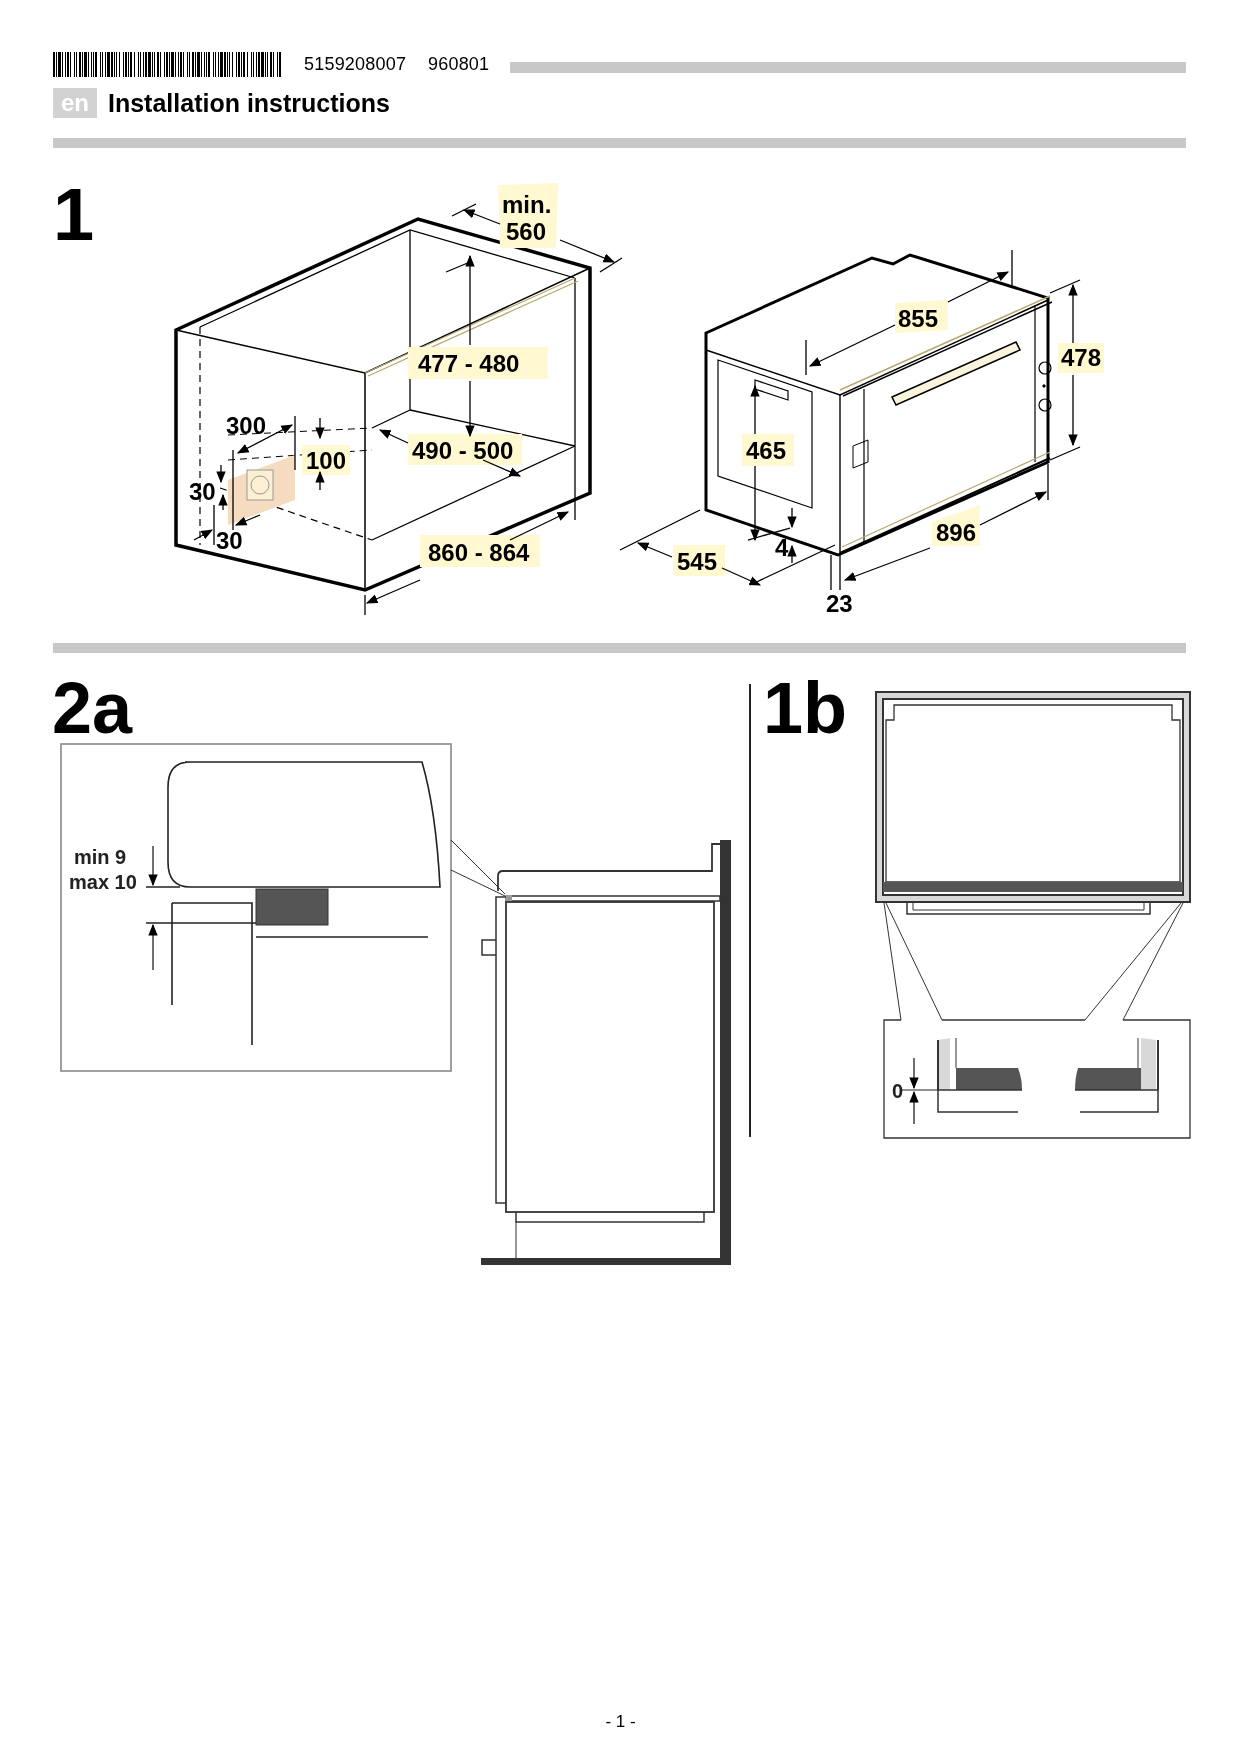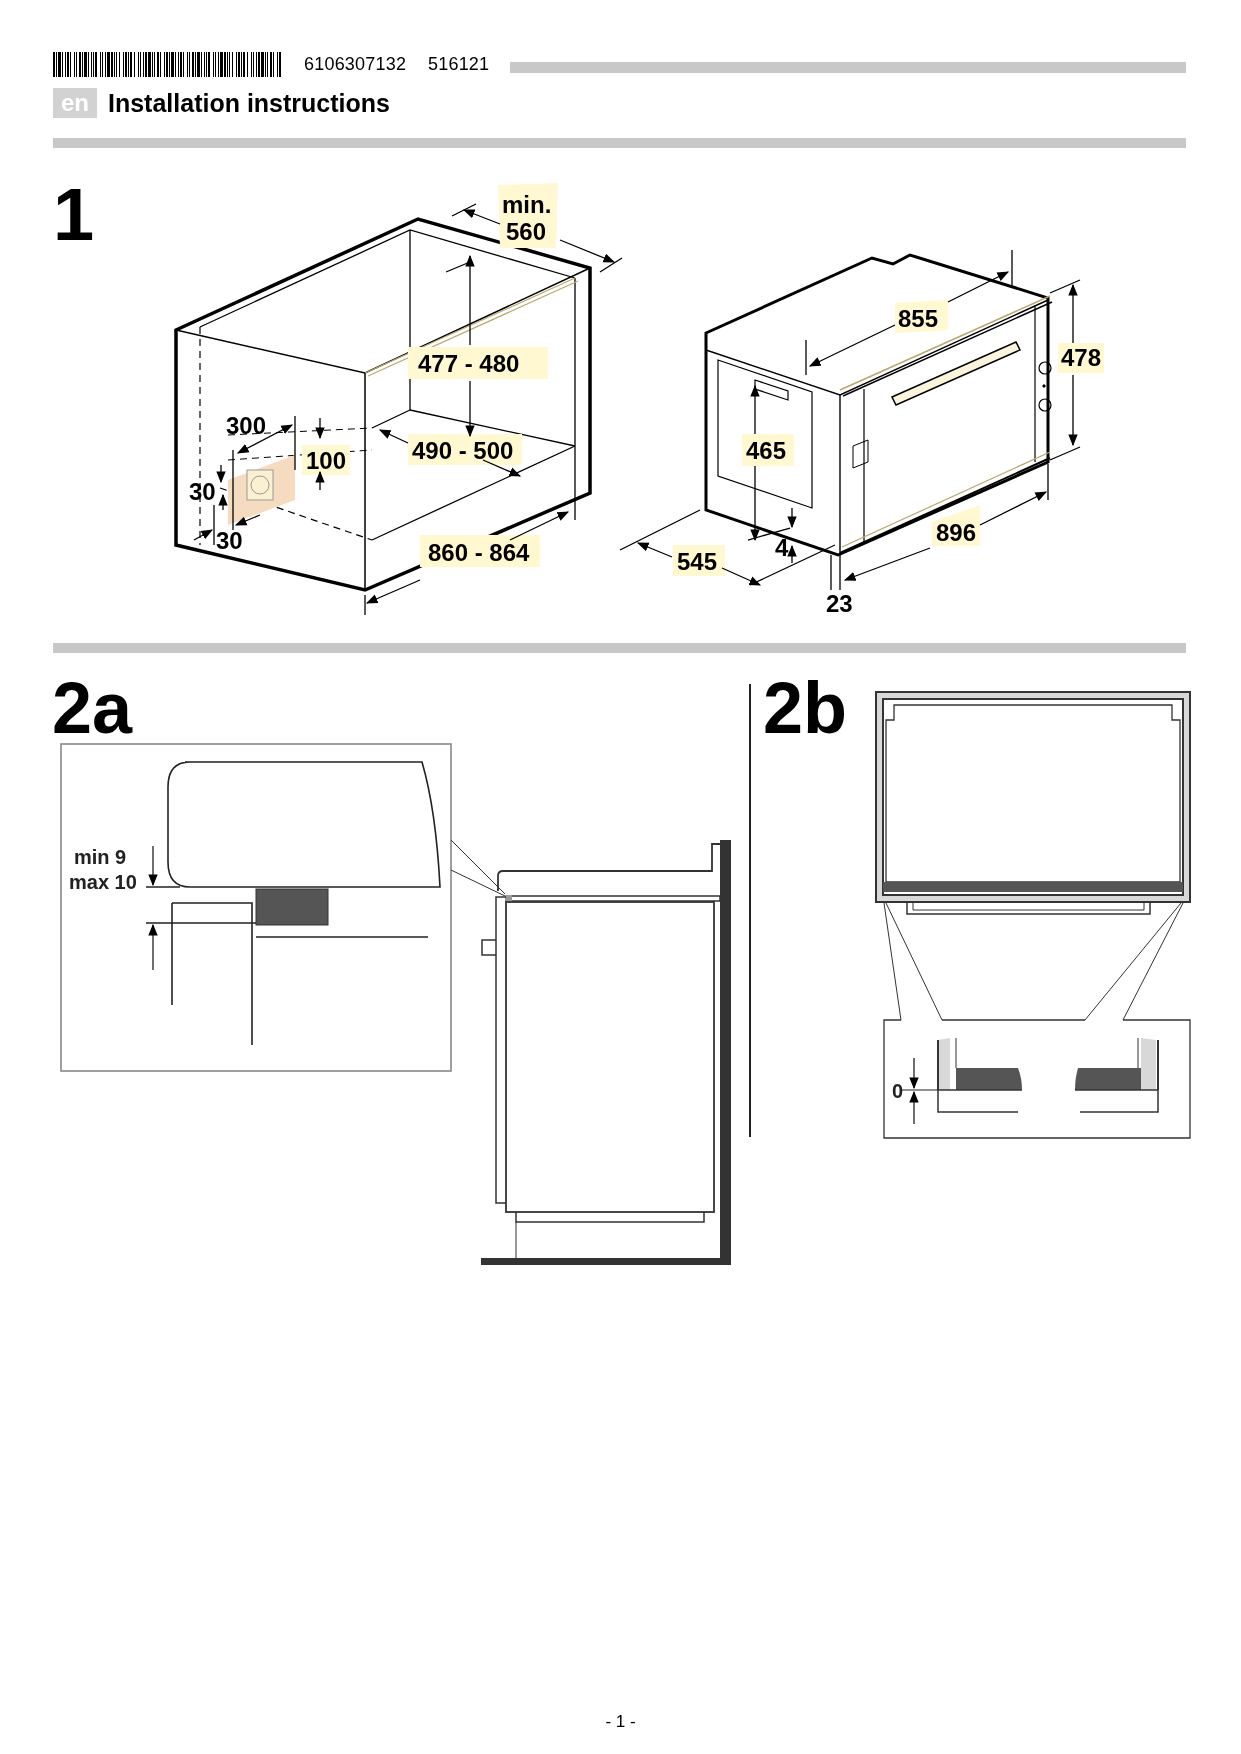--- a/index.html
+++ b/index.html
@@ -172,31 +172,31 @@
     <span style="width: 1px; background: rgb(0, 0, 0);"></span>
     <span style="width: 2px; background: rgb(255, 255, 255);"></span>
     <span style="width: 2px; background: rgb(0, 0, 0);"></span>
     <span style="width: 1px; background: rgb(255, 255, 255);"></span>
     <span style="width: 1px; background: rgb(0, 0, 0);"></span>
     <span style="width: 3px; background: rgb(255, 255, 255);"></span>
     <span style="width: 1px; background: rgb(0, 0, 0);"></span>
     <span style="width: 1px; background: rgb(255, 255, 255);"></span>
     <span style="width: 2px; background: rgb(0, 0, 0);"></span>
   </div>
-<div class="abs code-text" style="left:304px;">6106307132</div>
-<div class="abs code-text" style="left:428px;">516121</div>
+<div class="abs code-text" style="left:304px;">5159208007</div>
+<div class="abs code-text" style="left:428px;">960801</div>
 <div class="abs grey-bar" style="left:510px;top:62px;width:676px;height:11px;"></div>
 <div class="abs lang">en</div>
 <div class="abs title">Installation instructions</div>
 <div class="abs grey-bar" style="left:53px;top:138px;width:1133px;height:10px;"></div>
 
 <div class="abs step" style="left:53px;top:178px;font-size:74px;color:#000;">1</div>
 <div class="abs grey-bar" style="left:53px;top:643px;width:1133px;height:10px;"></div>
 <div class="abs step" style="left:52px;top:672px;font-size:72px;">2a</div>
-<div class="abs step" style="left:763px;top:672px;font-size:72px;">2b</div>
+<div class="abs step" style="left:763px;top:672px;font-size:72px;">1b</div>
 
 <svg width="1241" height="1754" viewBox="0 0 1241 1754">
   <defs>
     <marker id="ar" viewBox="0 0 10 10" refX="9" refY="5" markerWidth="9" markerHeight="9" orient="auto-start-reverse">
       <path d="M0,1 L10,5 L0,9 z" fill="#000"></path>
     </marker>
   </defs>
 
   <g fill="none" stroke="#000">
 

